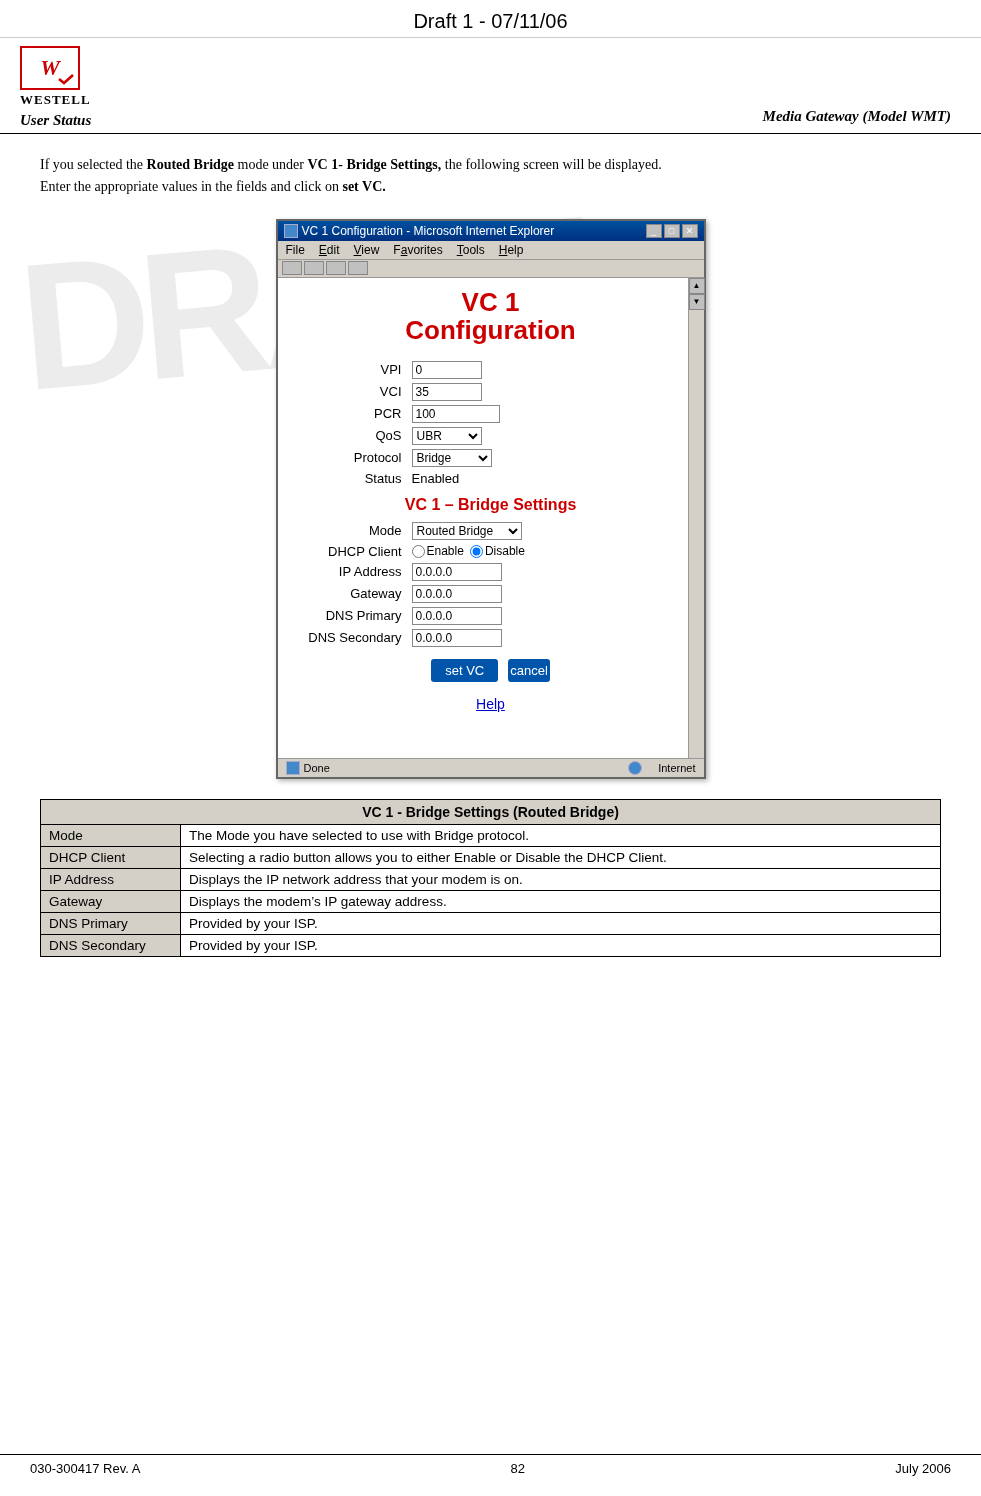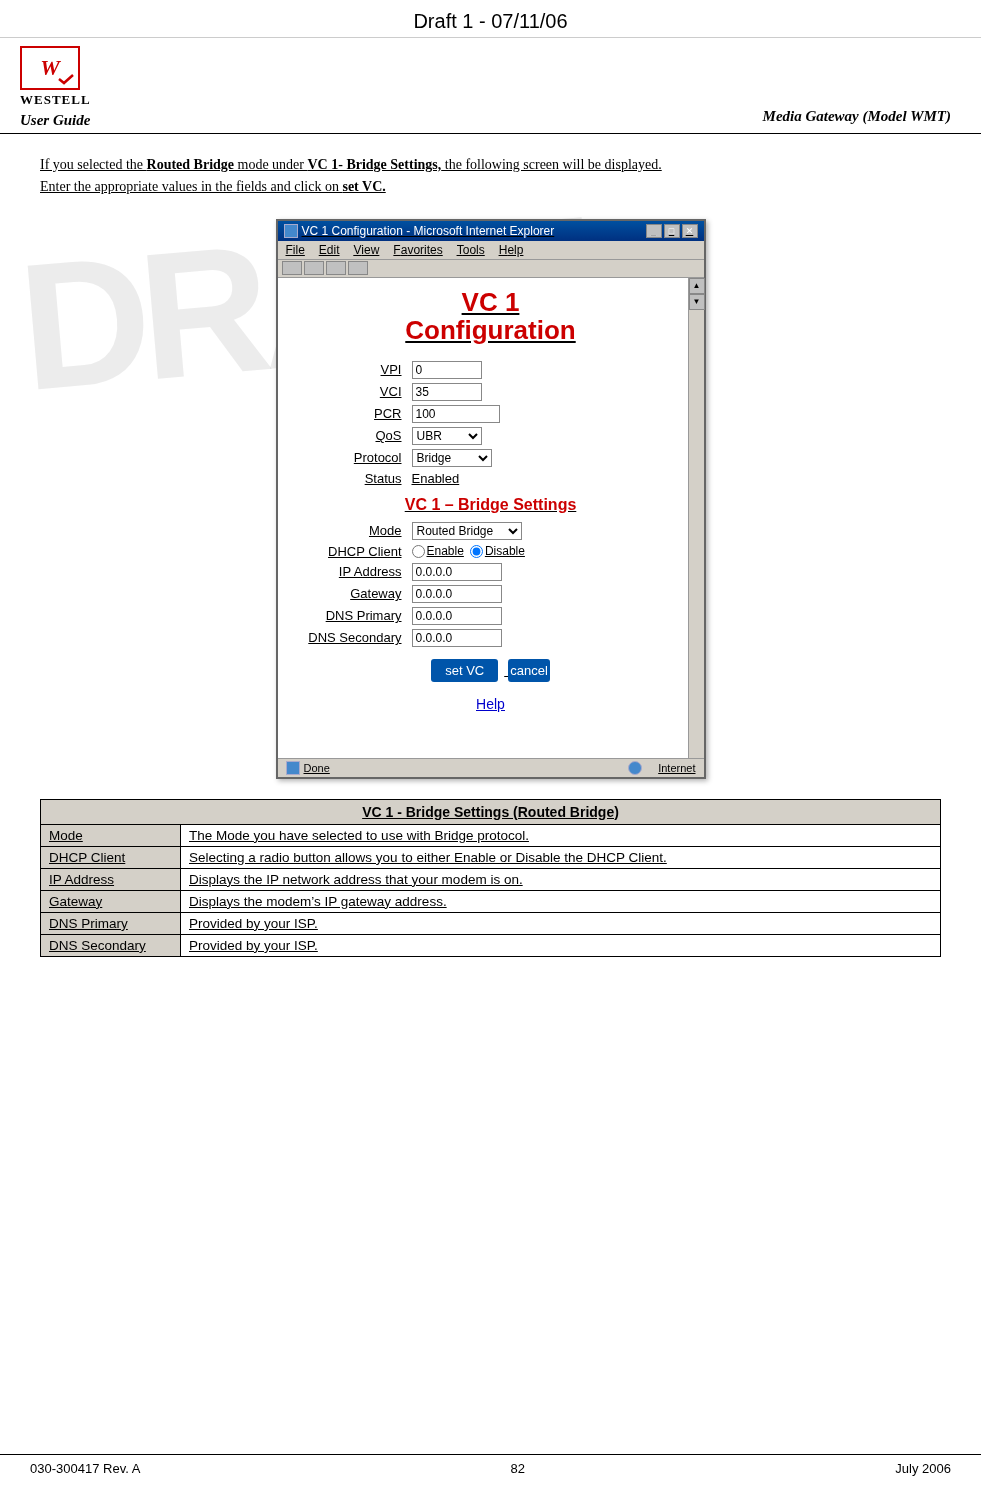--- a/index.html
+++ b/index.html
@@ -93,21 +93,20 @@
       user-select: none;
       pointer-events: none;
       letter-spacing: -10px;
     }
 
     
     .main-content {
       padding: 20px 40px;
       position: relative;
       z-index: 1;
-      text-decoration: underline;
     }
 
     .intro-text {
       font-size: 14px;
       line-height: 1.6;
       margin-bottom: 20px;
     }
     .intro-text b {
       font-weight: bold;
     }
@@ -379,21 +378,21 @@
 
 <div class="header">
   <div class="logo-area">
     <div class="logo-box">
       <span class="logo-w">W</span>
       <svg class="logo-check" viewBox="0 0 18 12">
         <polyline points="2,6 7,10 16,2" fill="none" stroke="#c00" stroke-width="2.5"></polyline>
       </svg>
     </div>
     <div class="westell-label">WESTELL</div>
-    <div class="user-guide">User Guide</div>
+    <div class="user-guide">User Status</div>
   </div>
   <div class="media-gateway">Media Gateway (Model WMT)</div>
 </div>
 
 <div class="draft-watermark">DRAFT</div>
 
 <div class="main-content">
 
   <p class="intro-text">
     <span>If you selected the </span><b>Routed Bridge</b><span> mode under </span><b>VC 1- Bridge Settings,</b><span> the following screen will be displayed.<br>Enter the appropriate values in the fields and click on </span><b>set VC.</b>

